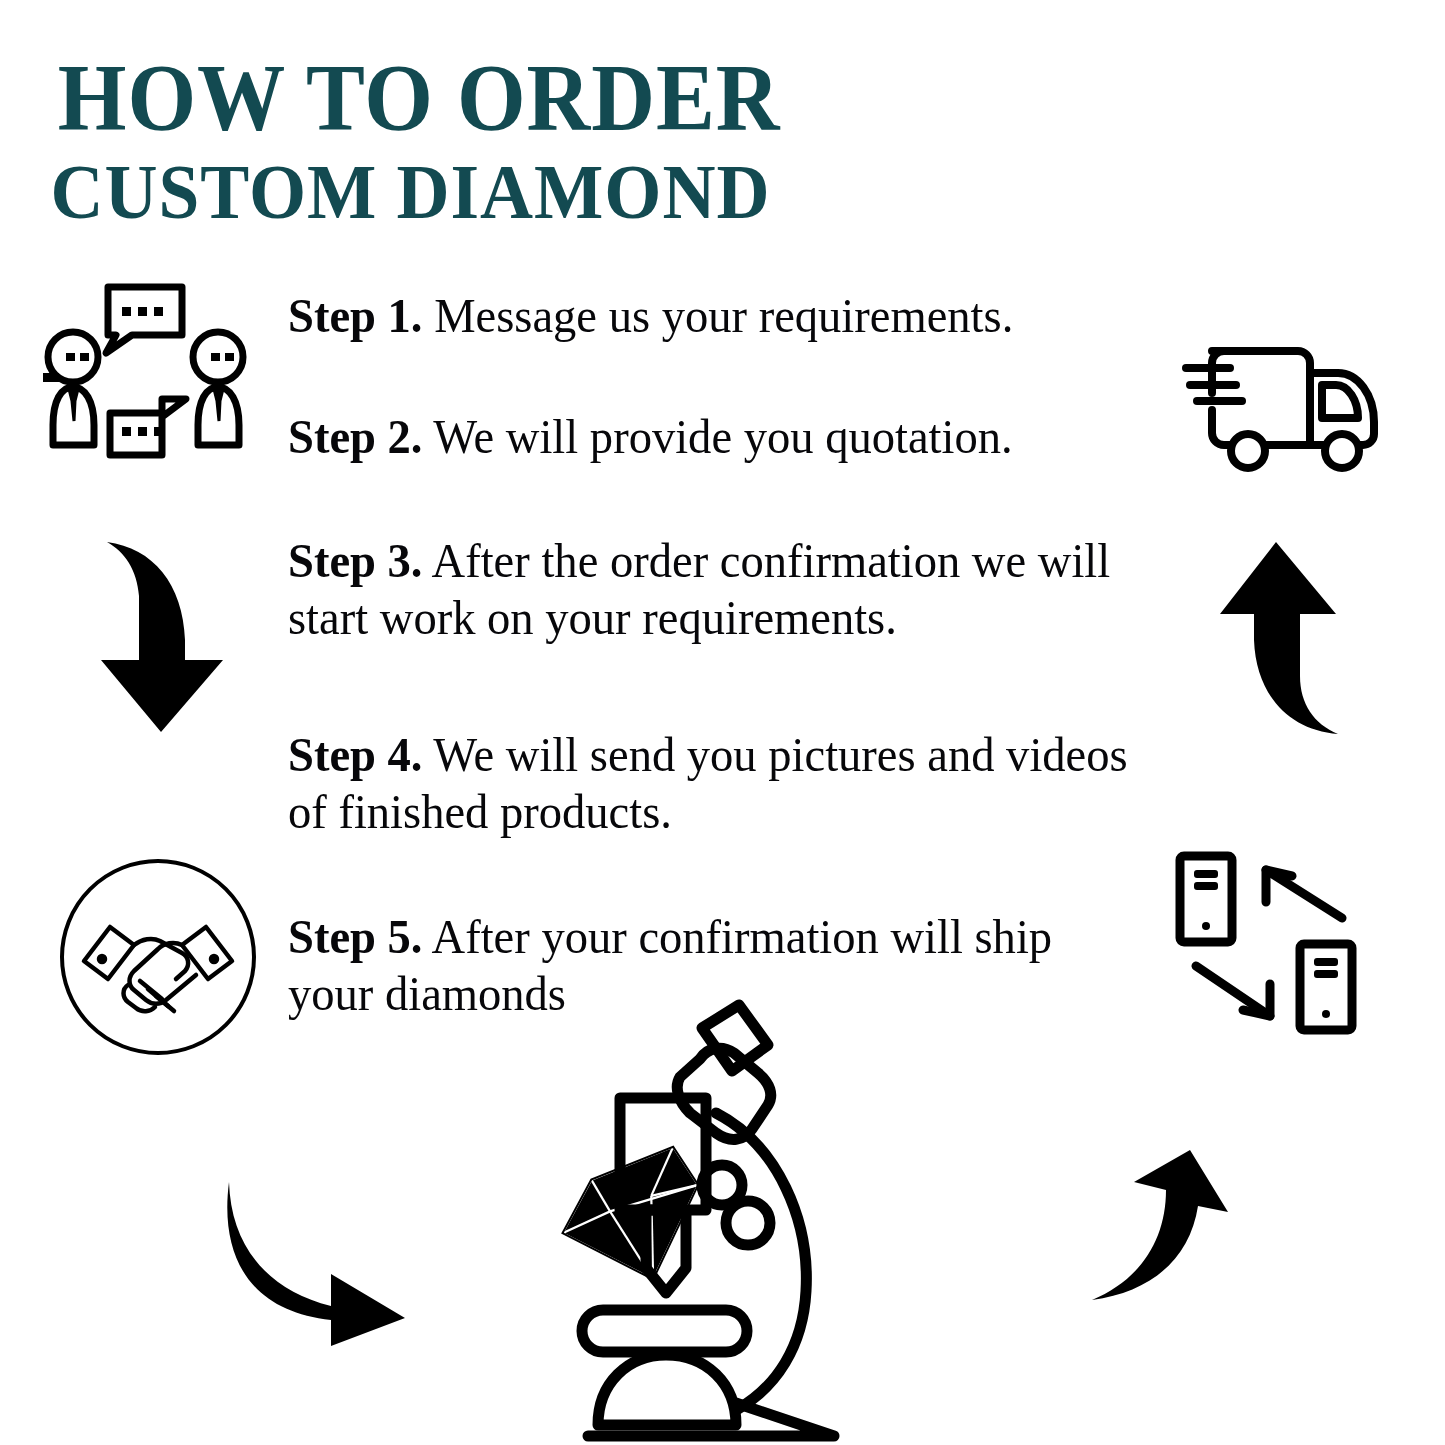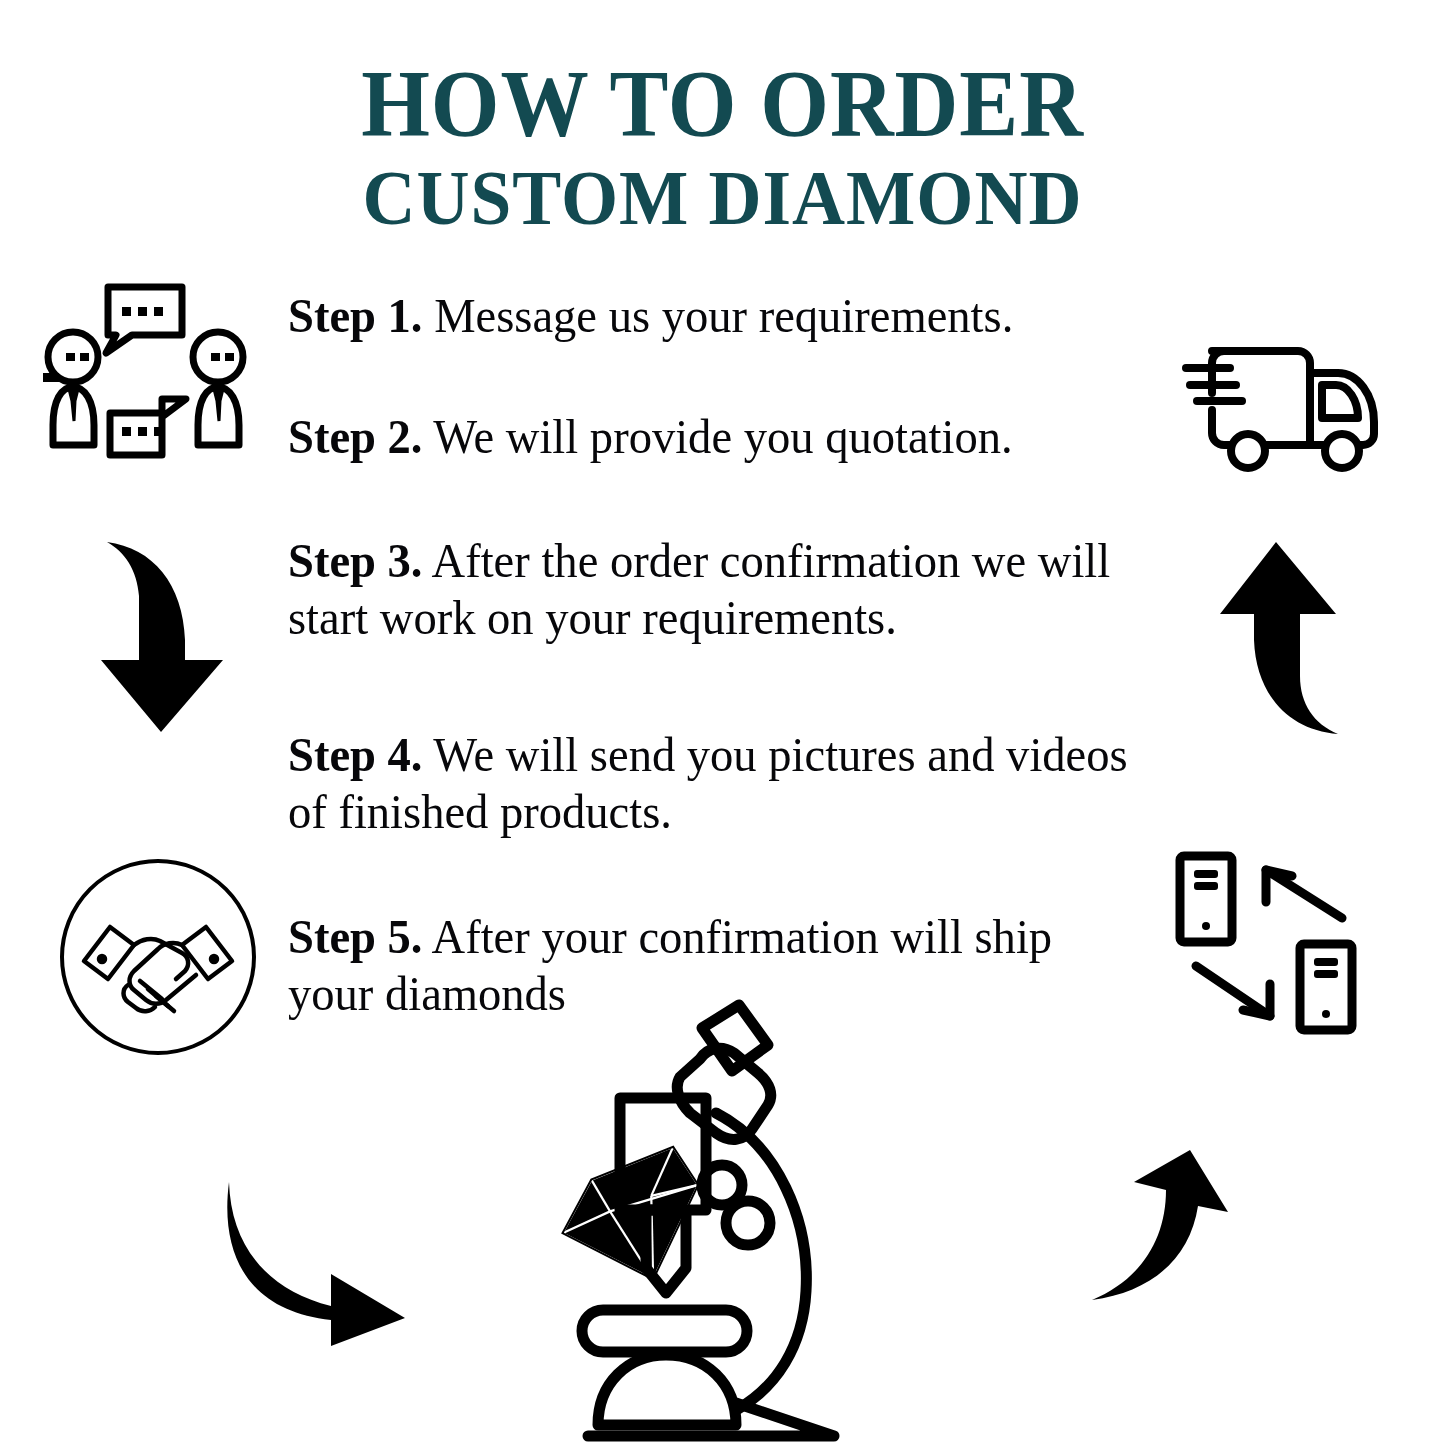--- a/index.html
+++ b/index.html
@@ -13,23 +13,22 @@
     height: 1445px;
     background: #ffffff;
     overflow: hidden;
     font-family: "Liberation Serif", "DejaVu Serif", serif;
   }
 
   
   .title-block {
     position: absolute;
     left: 0;
-    top: 56px;
+    top: 50px;
     width: 1445px;
-    text-align: center;
   }
   .title-line1,
   .title-line2 {
     color: #134A51;
     font-family: "Liberation Serif", "DejaVu Serif", serif;
     font-weight: bold;
     letter-spacing: 1px;
     line-height: 1.0;
     white-space: nowrap;
   }

